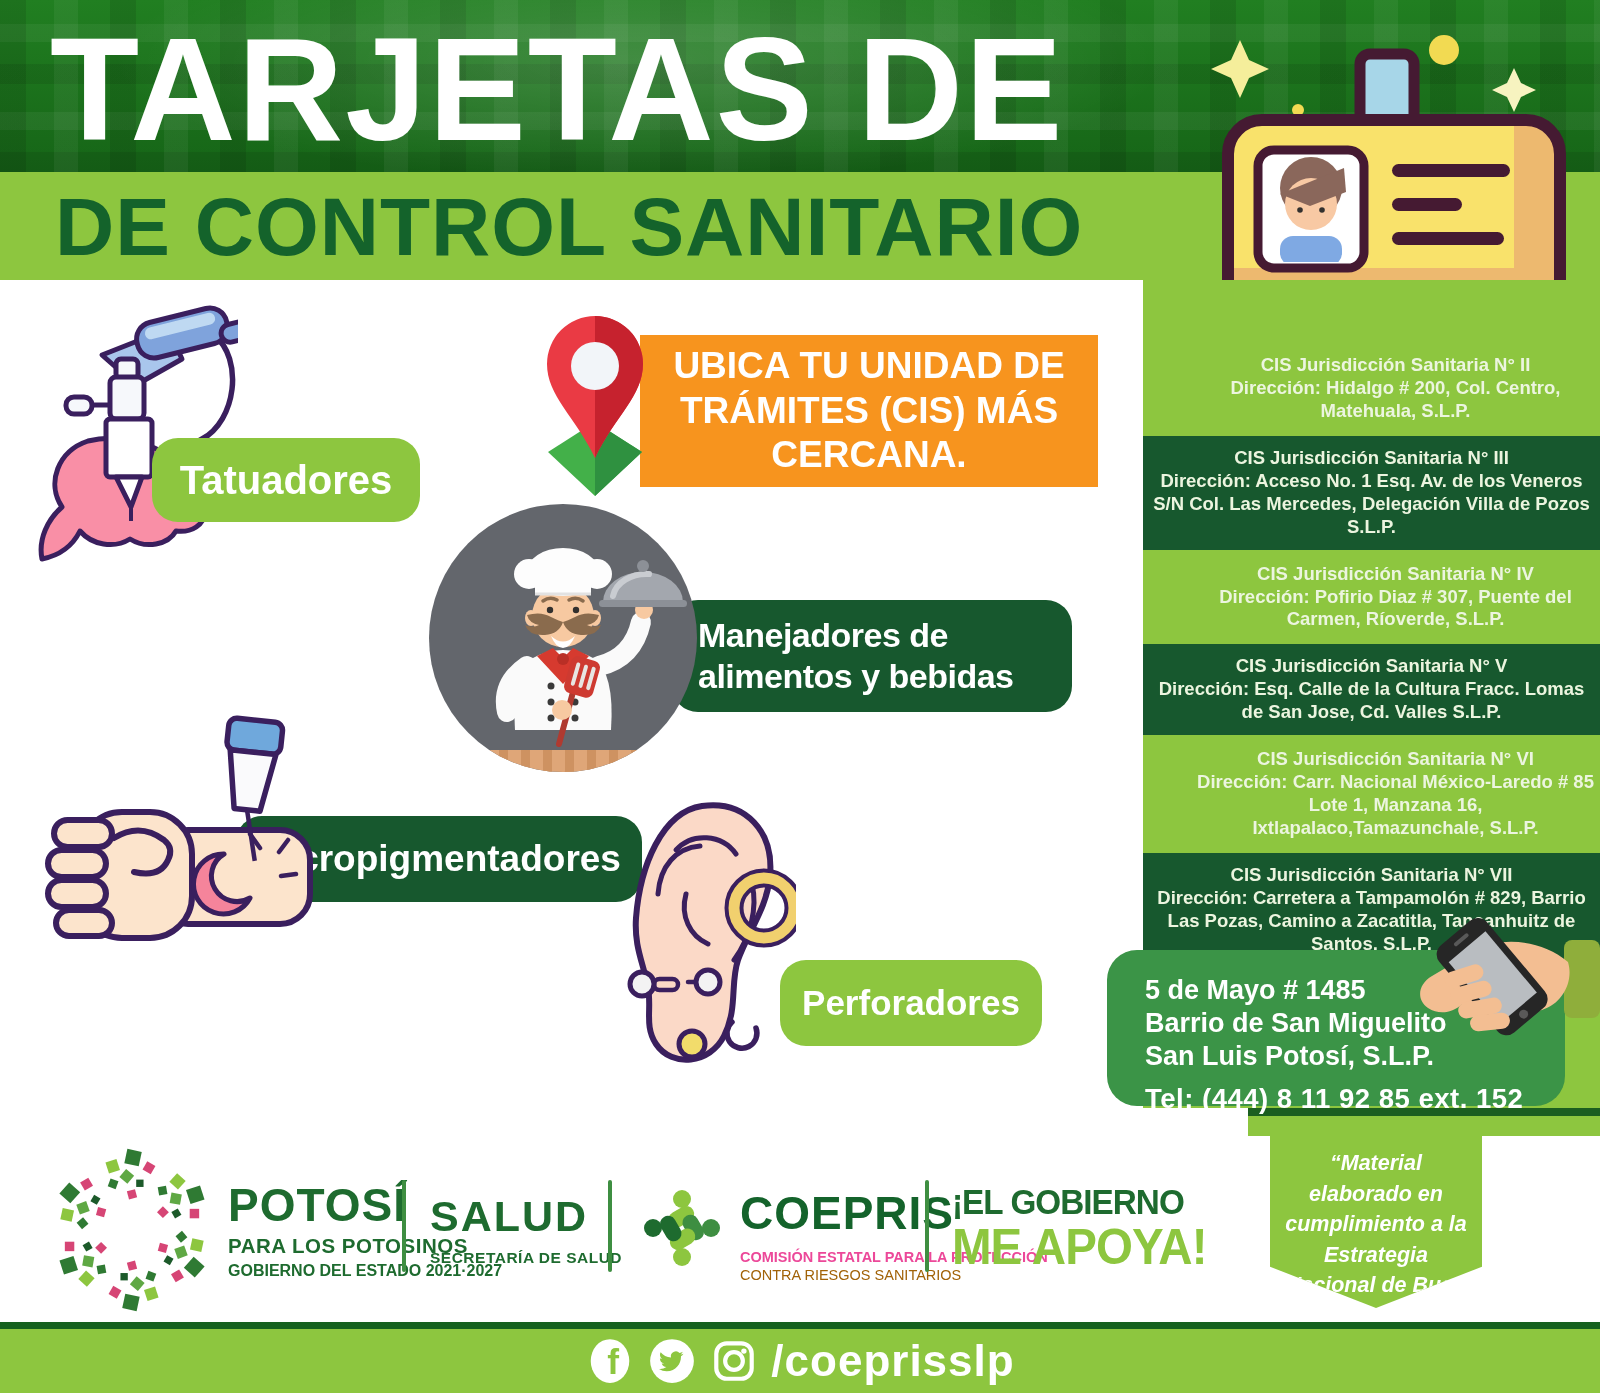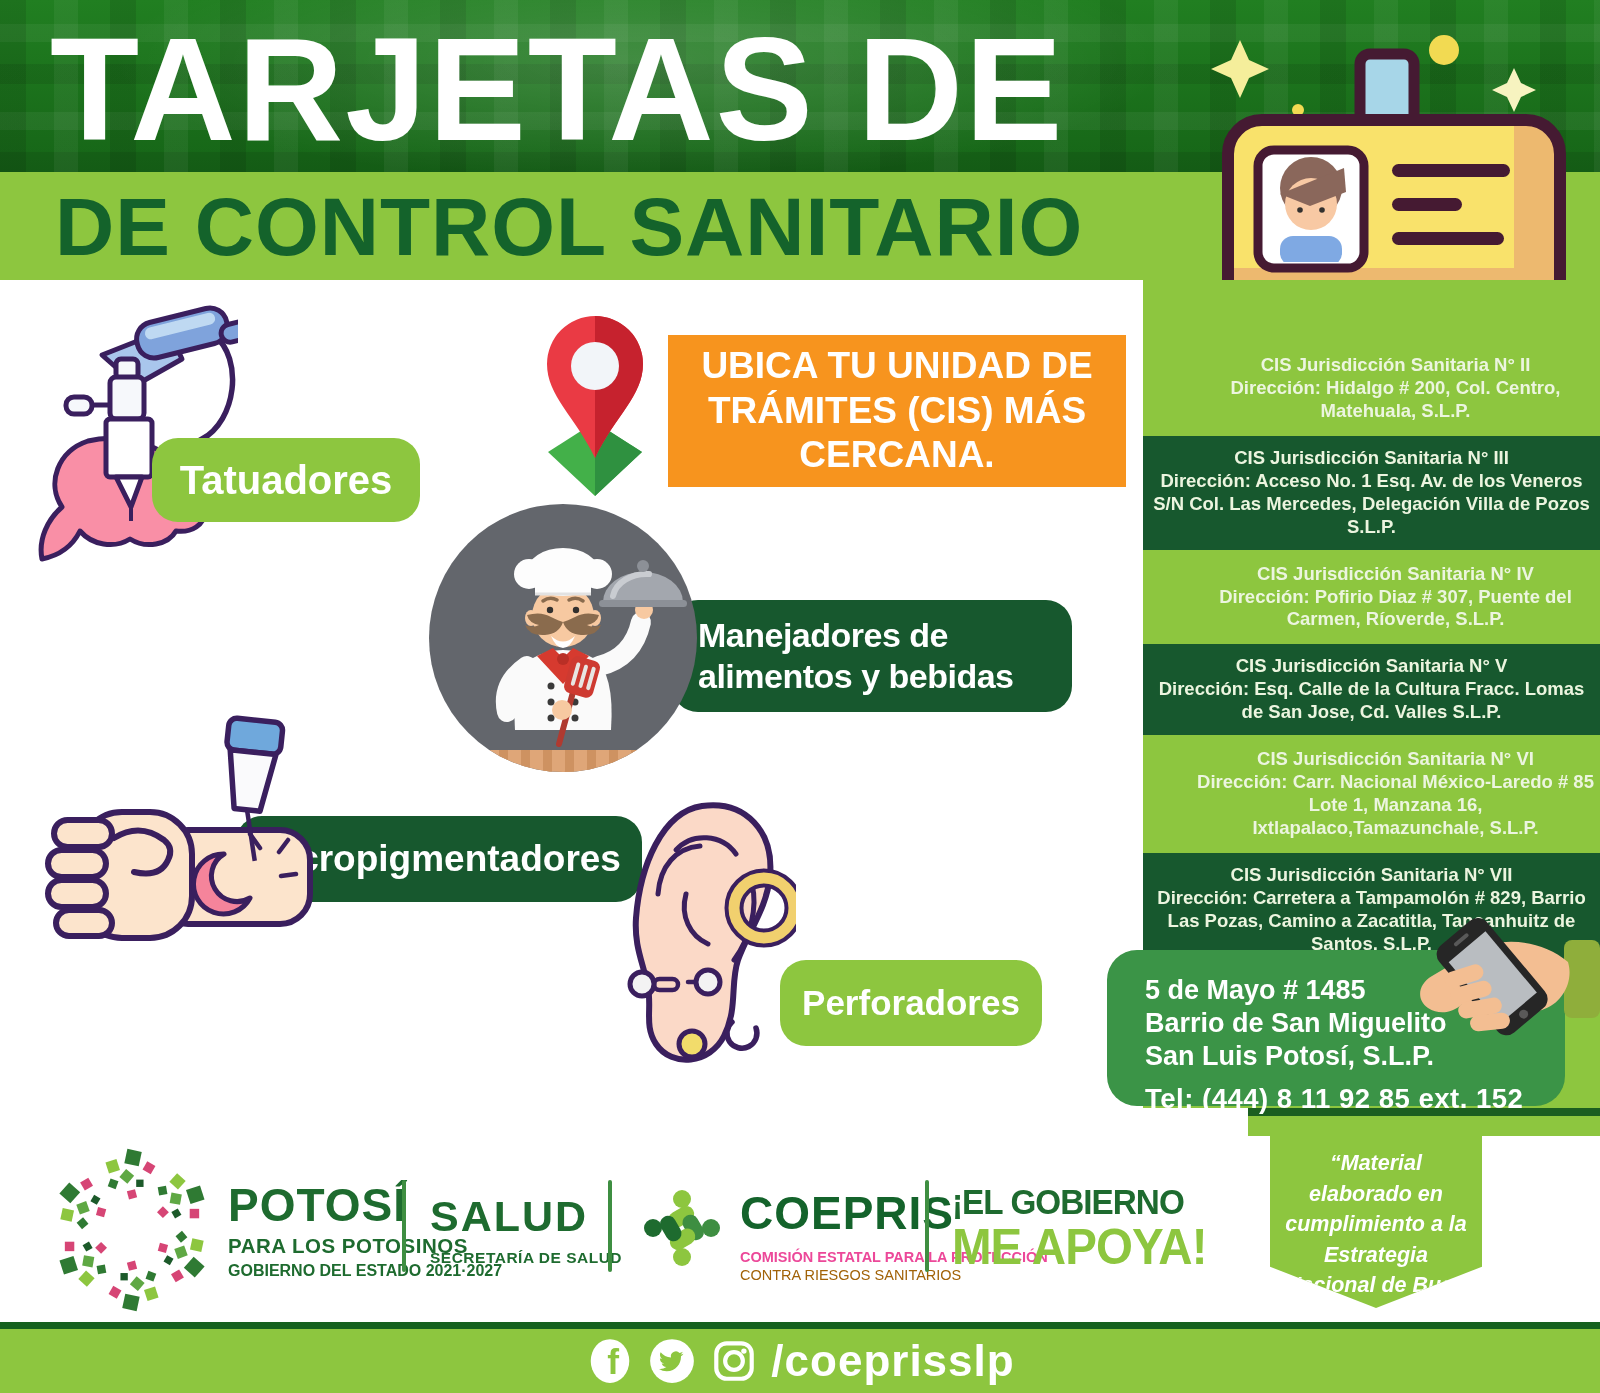--- a/index.html
+++ b/index.html
@@ -26,21 +26,21 @@
 
   
   .sidebar{left:1143px;top:280px;width:457px;height:828px;background:#8dc63f;
     display:flex;flex-direction:column;gap:13px;padding-top:74px;box-sizing:border-box;}
   .jur{width:100%;box-sizing:border-box;text-align:center;color:#ecf5df;
     font-size:18.5px;font-weight:600;line-height:1.24;}
   .jur-light{padding:0 28px;margin-left:24px;}
   .jur-dark{background:#17582e;padding:11px 4px;}
 
   
-  .orange-box{left:668px;top:335px;width:458px;height:152px;background:#f7941e;
+  .orange-box{left:640px;top:335px;width:458px;height:152px;background:#f7941e;
     display:flex;align-items:center;justify-content:center;text-align:center;
     color:#ffffff;font-size:37px;font-weight:800;line-height:1.2;padding:0 28px;box-sizing:border-box;}
   .pin-svg{left:528px;top:310px;width:135px;height:190px;}
 
   
   .pill{border-radius:26px;color:#fff;font-weight:800;display:flex;align-items:center;}
   .pill-center{justify-content:center;text-align:center;}
   .pill-light{background:#8dc63f;}
   .pill-dark{background:#17582e;}
   .pill-tatuadores{left:152px;top:438px;width:268px;height:84px;font-size:40px;}

